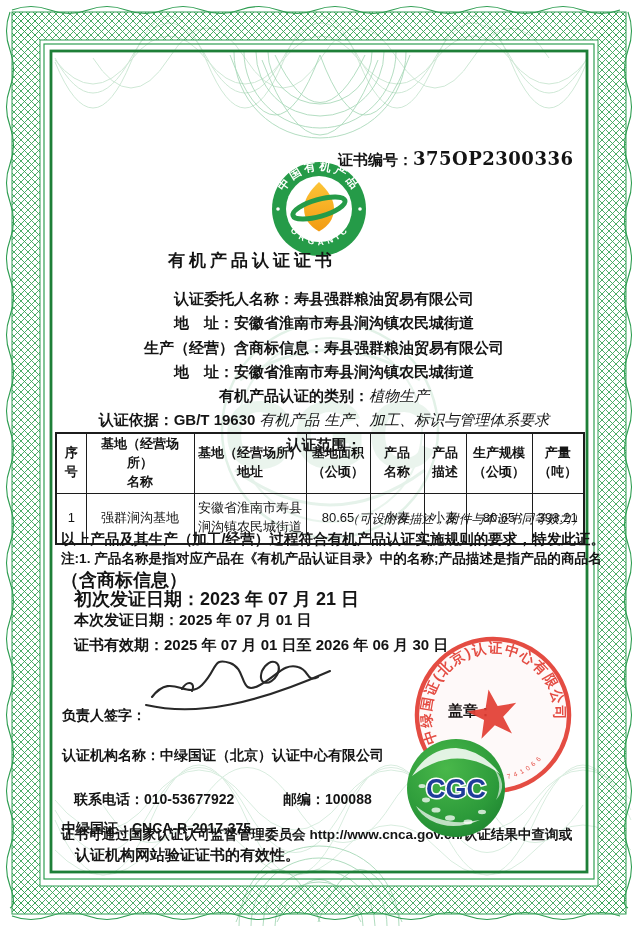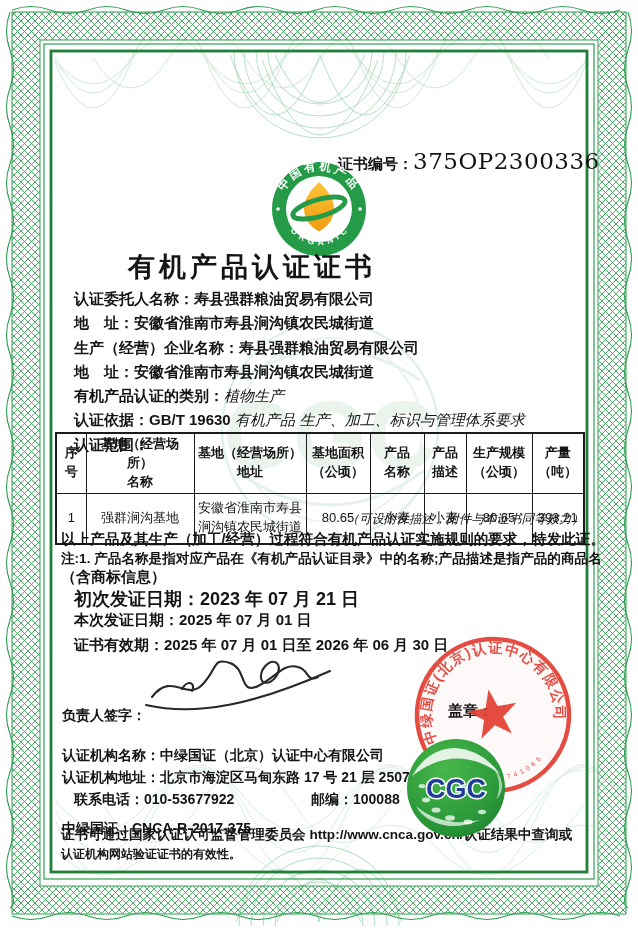--- a/index.html
+++ b/index.html
@@ -4,47 +4,47 @@
 <style>
   html,body{margin:0;padding:0;background:#888;}
   .page{position:relative;width:638px;height:941px;background:#ffffff;overflow:hidden;
         font-family:"Liberation Sans","DejaVu Sans",sans-serif;color:#141414;}
   .bg{position:absolute;left:0;top:0;z-index:0;}
   .layer{position:absolute;left:0;top:0;width:638px;height:941px;}
   .content{z-index:2;}
   .overlays{z-index:3;pointer-events:none;}
   .abs{position:absolute;}
   .certno{top:148px;left:338px;font-size:15px;font-weight:700;white-space:nowrap;}
-  .certno .num{font-family:"DejaVu Serif","Liberation Serif",serif;font-size:23px;font-weight:400;letter-spacing:.5px;text-align:right;}
-  .title{top:249px;left:0;width:504px;text-align:center;font-size:27px;font-weight:700;letter-spacing:4px;}
+  .certno .num{font-family:"DejaVu Serif","Liberation Serif",serif;font-size:18px;font-weight:700;letter-spacing:.5px;text-align:right;}
+  .title{top:249px;left:0;width:504px;text-align:center;font-size:17px;font-weight:700;letter-spacing:4px;}
   .info{top:287px;left:74px;width:500px;font-size:15px;font-weight:700;line-height:24.3px;}
-  .info .row{white-space:nowrap;}
+  .info .row{white-space:nowrap;text-align:center;}
   .kai{font-weight:400;font-style:italic;font-family:"DejaVu Serif","Liberation Serif",serif;}
   table.scope{position:absolute;left:55px;top:432px;border-collapse:collapse;table-layout:fixed;width:528px;
         font-size:13px;text-align:center;}
   table.scope th,table.scope td{border:1px solid #1c1c1c;white-space:pre-line;padding:1px 2px;line-height:1.45;}
   table.scope{border:2px solid #1c1c1c;}
   table.scope th{font-weight:600;height:43px;}
   table.scope td{font-weight:400;height:47px;}
   .attach{top:511px;left:60px;width:524px;text-align:right;font-size:12.5px;}
   .stmt{top:530px;left:61px;width:522px;font-size:14.6px;font-weight:700;white-space:nowrap;}
   .note1{top:550px;left:61px;width:524px;font-size:13.6px;font-weight:600;white-space:nowrap;}
-  .note2{top:568px;left:61px;font-size:15px;font-weight:600;}
+  .note2{top:568px;left:61px;font-size:18px;font-weight:600;}
   .d1{top:587px;left:74px;font-size:18px;font-weight:700;}
   .d2{top:611px;left:74px;font-size:15px;font-weight:700;}
   .d3{top:636px;left:74px;font-size:15px;font-weight:700;}
   .signer{top:707px;left:62px;font-size:14px;font-weight:700;}
   .seal-label{top:702px;left:432px;font-size:15px;font-weight:700;padding-left:16px;}
   .org1{top:747px;left:62px;font-size:14px;font-weight:700;white-space:nowrap;}
   .org2{top:769px;left:62px;font-size:14px;font-weight:700;white-space:nowrap;}
   .org3{top:791px;left:62px;font-size:14px;font-weight:700;padding-left:12px;}
-  .zip{top:791px;left:283px;font-size:14px;font-weight:700;margin-left:28px;}
+  .zip{top:791px;left:283px;font-size:14px;font-weight:700;}
   .org4{top:820px;left:62px;font-size:14px;font-weight:700;}
   .foot1{top:826px;left:61px;width:540px;font-size:13.6px;font-weight:700;white-space:nowrap;}
-  .foot2{top:846px;left:61px;font-size:12px;font-weight:700;}
+  .foot2{top:846px;left:75px;font-size:15px;font-weight:700;}
   .sig-svg{top:645px;left:138px;}
   .logo-svg{top:161px;left:271px;}
   .stamp-svg{top:627px;left:405px;opacity:.92;}
   .cgc-svg{top:736px;left:402px;}
 </style>
 </head>
 <body>
 
 <div class="page">
 
@@ -139,21 +139,21 @@
       <circle cx="89" cy="48" r="1.8" fill="#ffffff"></circle>
       <path d="M48,21 Q33,35 33,47.5 Q33,62 48,70.5 Q63,62 63,47.5 Q63,35 48,21 Z" fill="url(#orgG)"></path>
       <ellipse cx="48" cy="47" rx="27" ry="8.5" fill="none" stroke="#259b48" stroke-width="5" transform="rotate(-16 48 47)"></ellipse>
     </svg>
 
     <div class="abs title">有机产品认证证书</div>
 
     <div class="abs info">
       <div class="row"><span>认证委托人名称：</span><span>寿县强群粮油贸易有限公司</span></div>
       <div class="row"><span>地　址：</span><span>安徽省淮南市寿县涧沟镇农民城街道</span></div>
-      <div class="row"><span>生产（经营）企业名称：</span><span>寿县强群粮油贸易有限公司</span></div>
+      <div class="row"><span>生产（经营）含商标信息：</span><span>寿县强群粮油贸易有限公司</span></div>
       <div class="row"><span>地　址：</span><span>安徽省淮南市寿县涧沟镇农民城街道</span></div>
       <div class="row"><span>有机产品认证的类别：</span><span class="kai">植物生产</span></div>
       <div class="row"><span>认证依据：</span><span>GB/T 19630 </span><span class="kai">有机产品 生产、加工、标识与管理体系要求</span></div>
       <div class="row"><span>认证范围：</span></div>
     </div>
 
     <table class="scope">
       <colgroup>
         <col style="width:30px">
           <col style="width:108px">
@@ -204,21 +204,20 @@
     <div class="abs note2">（含商标信息）</div>
 
     <div class="abs d1"><span>初次发证日期：</span><span>2023 年 07 月 21 日</span></div>
     <div class="abs d2"><span>本次发证日期：</span><span>2025 年 07 月 01 日</span></div>
     <div class="abs d3"><span>证书有效期：</span><span>2025 年 07 月 01 日至 2026 年 06 月 30 日</span></div>
 
     <div class="abs signer">负责人签字：</div>
     <div class="abs seal-label">盖章：</div>
 
     <div class="abs org1"><span>认证机构名称：</span><span>中绿国证（北京）认证中心有限公司</span></div>
-    <div class="abs org2"><span>认证机构地址：</span><span>北京市海淀区马甸东路 17 号 21 层 2507</span></div>
     <div class="abs org3"><span>联系电话：</span><span>010-53677922</span></div>
     <div class="abs zip"><span>邮编：</span><span>100088</span></div>
     <div class="abs org4"><span>中绿国证：</span><span>CNCA-R-2017-375</span></div>
 
     <div class="abs foot1">证书可通过国家认证认可监督管理委员会 http://www.cnca.gov.cn/认证结果中查询或</div>
     <div class="abs foot2">认证机构网站验证证书的有效性。</div>
   </div>
 
   <div class="layer overlays">
 

